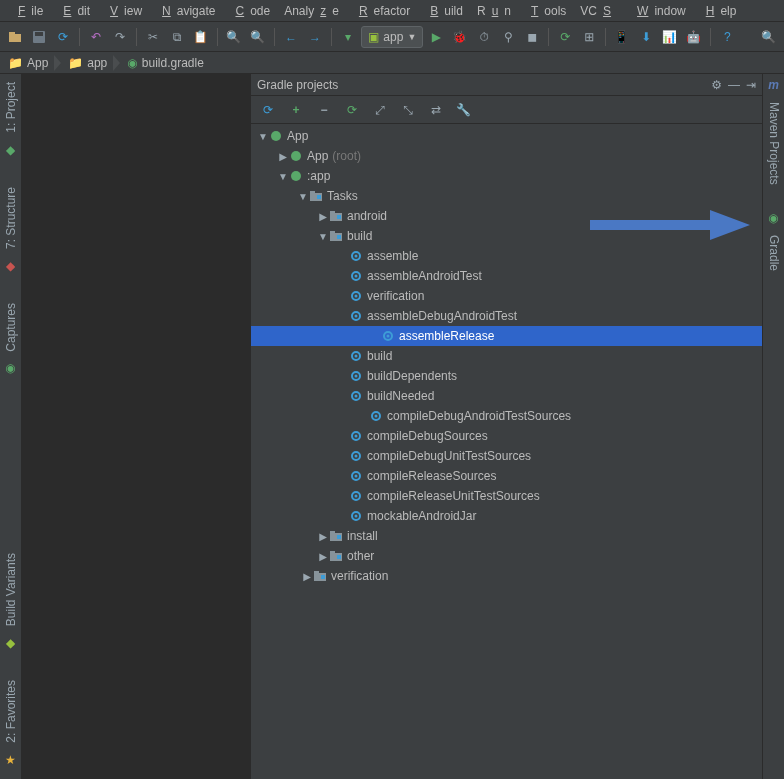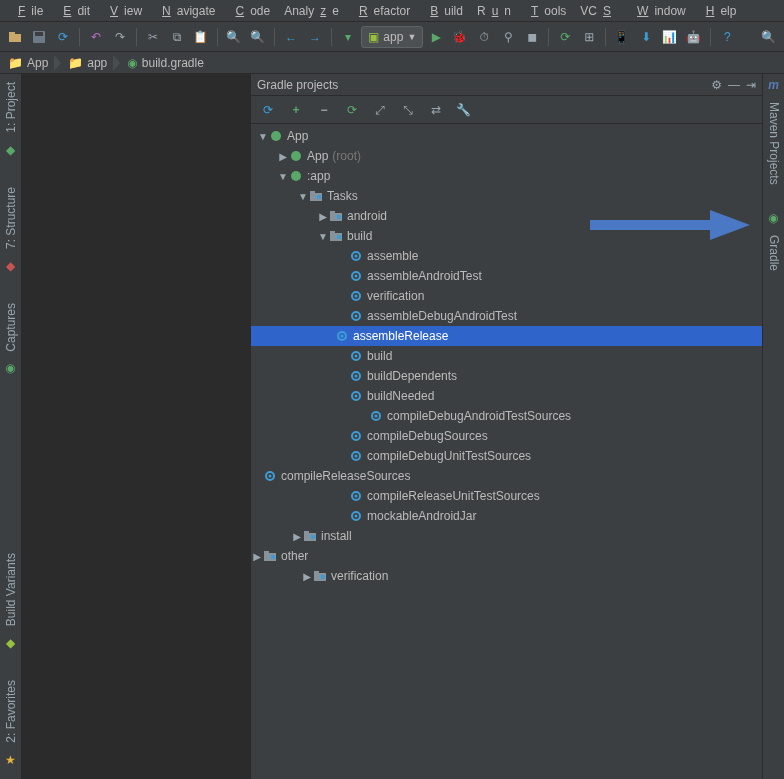--- a/index.html
+++ b/index.html
@@ -269,21 +269,21 @@
         <div class="row" style="padding-left: 86px;">
           <span class="chev none"></span>
           <span class="gear-icon">
             <svg width="12" height="12">
               <circle cx="6" cy="6" r="4" fill="none" stroke="#3d9cd6" stroke-width="2"></circle>
               <circle cx="6" cy="6" r="1.5" fill="#3d9cd6"></circle>
             </svg>
           </span>
           <span>assembleDebugAndroidTest</span>
         </div>
-        <div class="row selected" style="padding-left: 72px;">
+        <div class="row selected" style="padding-left: 118px;">
           <span class="chev none"></span>
           <span class="gear-icon">
             <svg width="12" height="12">
               <circle cx="6" cy="6" r="4" fill="none" stroke="#3d9cd6" stroke-width="2"></circle>
               <circle cx="6" cy="6" r="1.5" fill="#3d9cd6"></circle>
             </svg>
           </span>
           <span>assembleRelease</span>
         </div>
         <div class="row" style="padding-left: 86px;">
@@ -339,21 +339,21 @@
         <div class="row" style="padding-left: 86px;">
           <span class="chev none"></span>
           <span class="gear-icon">
             <svg width="12" height="12">
               <circle cx="6" cy="6" r="4" fill="none" stroke="#3d9cd6" stroke-width="2"></circle>
               <circle cx="6" cy="6" r="1.5" fill="#3d9cd6"></circle>
             </svg>
           </span>
           <span>compileDebugUnitTestSources</span>
         </div>
-        <div class="row" style="">
+        <div class="row" style="padding-left: 86px;">
           <span class="chev none"></span>
           <span class="gear-icon">
             <svg width="12" height="12">
               <circle cx="6" cy="6" r="4" fill="none" stroke="#3d9cd6" stroke-width="2"></circle>
               <circle cx="6" cy="6" r="1.5" fill="#3d9cd6"></circle>
             </svg>
           </span>
           <span>compileReleaseSources</span>
         </div>
         <div class="row" style="padding-left: 86px;">
@@ -369,32 +369,32 @@
         <div class="row" style="padding-left: 86px;">
           <span class="chev none"></span>
           <span class="gear-icon">
             <svg width="12" height="12">
               <circle cx="6" cy="6" r="4" fill="none" stroke="#3d9cd6" stroke-width="2"></circle>
               <circle cx="6" cy="6" r="1.5" fill="#3d9cd6"></circle>
             </svg>
           </span>
           <span>mockableAndroidJar</span>
         </div>
-        <div class="row" style="padding-left: 40px;">
+        <div class="row" style="padding-left: 66px;">
           <span class="chev closed"></span>
           <span class="folder-icon">
             <svg width="12" height="10">
               <rect x="0" y="2" width="12" height="8" fill="#87939a"></rect>
               <rect x="0" y="0" width="5" height="3" fill="#87939a"></rect>
               <rect x="7" y="4" width="4" height="4" fill="#3d9cd6"></rect>
             </svg>
           </span>
           <span>install</span>
         </div>
-        <div class="row" style="">
+        <div class="row" style="padding-left: 66px;">
           <span class="chev closed"></span>
           <span class="folder-icon">
             <svg width="12" height="10">
               <rect x="0" y="2" width="12" height="8" fill="#87939a"></rect>
               <rect x="0" y="0" width="5" height="3" fill="#87939a"></rect>
               <rect x="7" y="4" width="4" height="4" fill="#3d9cd6"></rect>
             </svg>
           </span>
           <span>other</span>
         </div>

